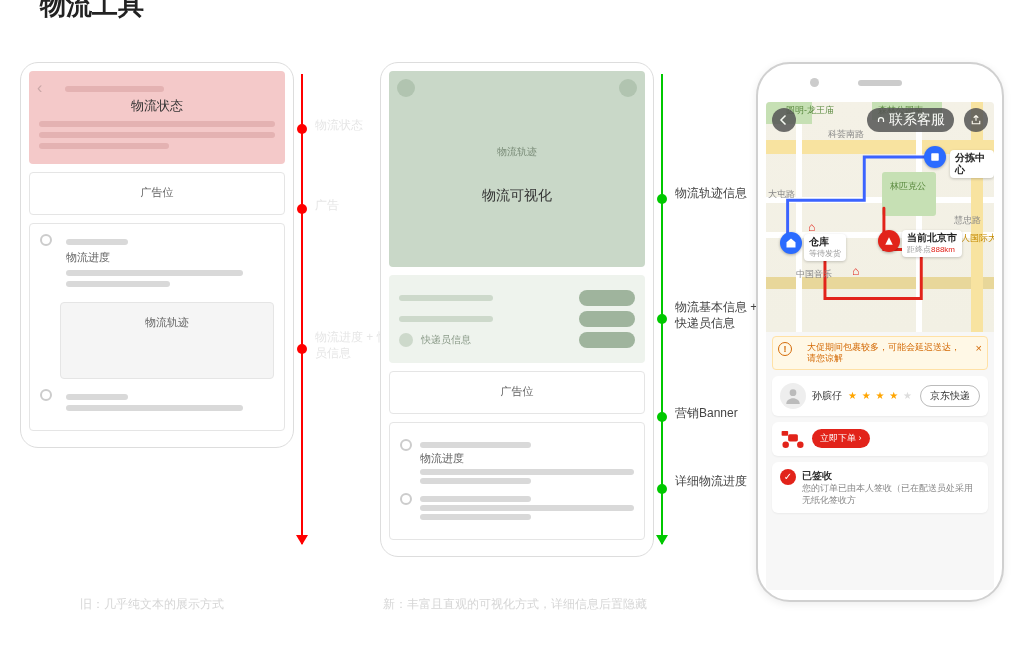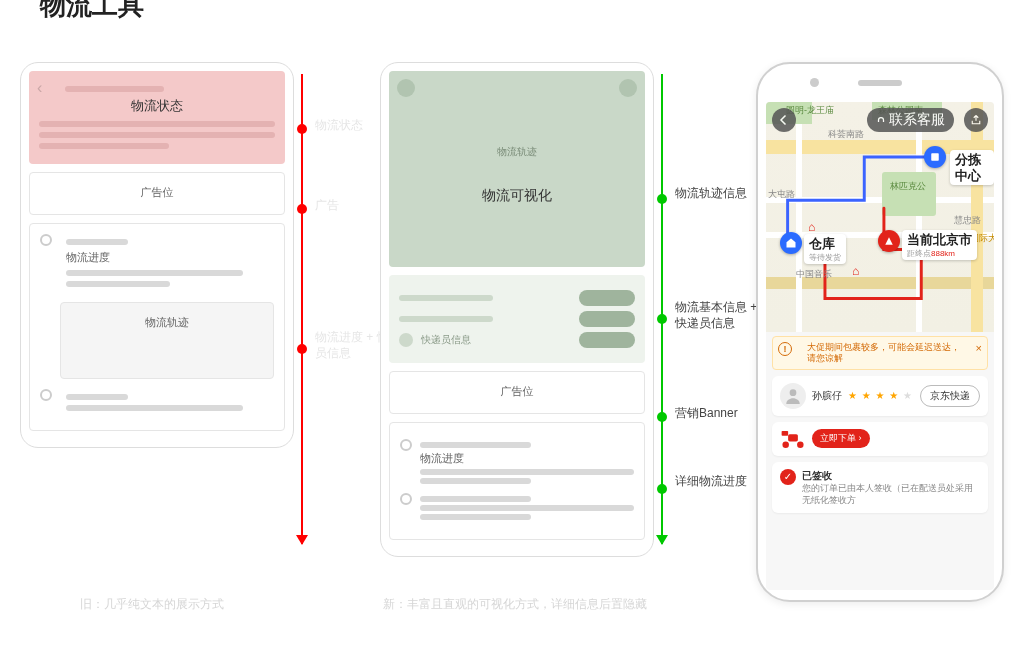--- a/index.html
+++ b/index.html
@@ -175,21 +175,21 @@
     font-size:10px;box-shadow:0 1px 3px rgba(0,0,0,.3);
   }
   .map-pin.blue  { width:22px;height:22px;background:#2b6bff;}
   .map-pin.blue2 { width:22px;height:22px;background:#2b6bff;}
   .map-pin.red   { width:22px;height:22px;background:#e2231a;}
   .map-pin svg{width:12px;height:12px;fill:#fff;}
   .map-chip{
     position:absolute;background:#fff;border-radius:4px;padding:2px 5px;
     font-size:9px;line-height:1.2;box-shadow:0 1px 3px rgba(0,0,0,.2);
   }
-  .map-chip b{display:block;font-size:13px;color:#222;}
+  .map-chip b{display:block;font-size:10px;color:#222;}
   .map-chip span{color:#999;font-size:8px;}
   .map-chip .km{color:#e2231a;}
   .map-topbar{
     position:absolute;top:6px;left:6px;right:6px;height:26px;
   }
   .map-topbar .round-btn{
     width:24px;height:24px;border-radius:50%;background:#555;opacity:.85;
     display:flex;align-items:center;justify-content:center;color:#fff;
   }
   .map-topbar .chip-cs{

